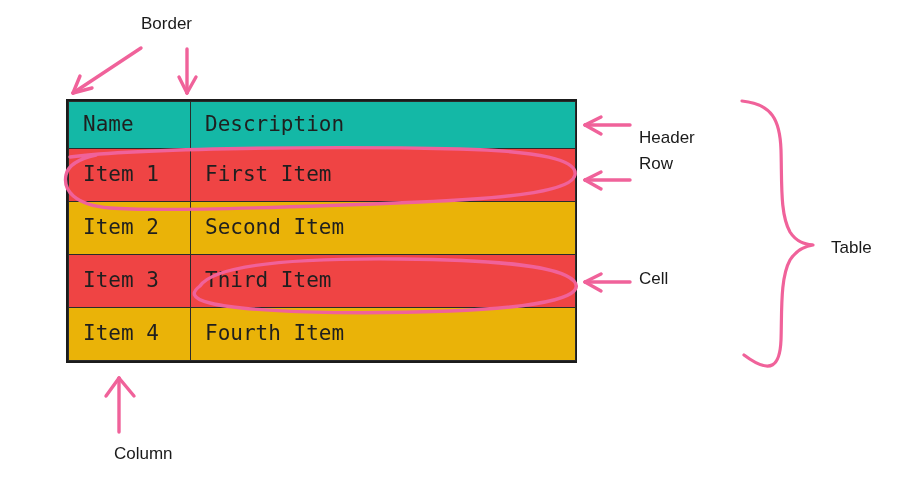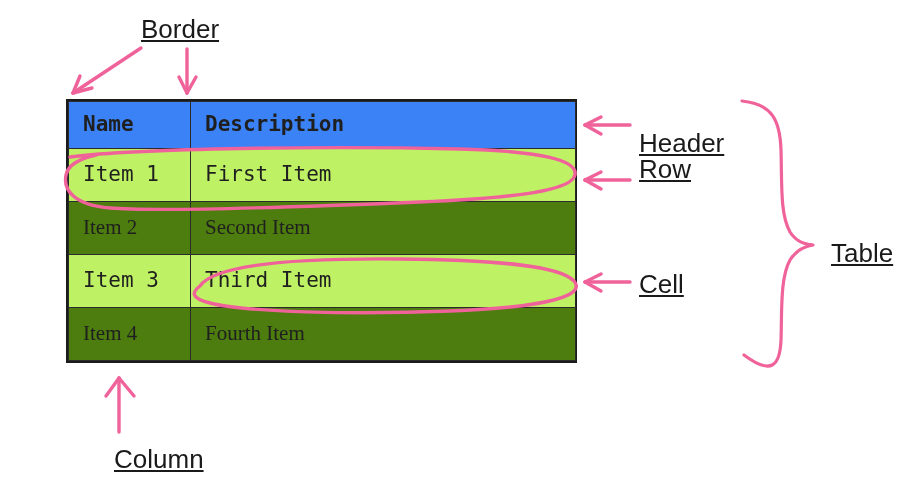--- a/index.html
+++ b/index.html
@@ -52,38 +52,37 @@
     text-align: left;
     font-size: 21px;
     line-height: 1.1;
     color: #1f1f1f;
     height: 52px;
     vertical-align: middle;
     white-space: nowrap;
     overflow: hidden;
   }
   table.demo thead th {
-    background: #3b82f6;
-    font-weight: bold;
+    background: #14b8a6;
+    font-weight: normal;
     letter-spacing: 0px;
     height: 46px;
   }
-  table.demo tbody tr.row-odd  td { background: #bef264; }
-  table.demo tbody tr.row-even td { background: #4d7c0f; font-family: Liberation Serif, serif; }
+  table.demo tbody tr.row-odd  td { background: #ef4444; }
+  table.demo tbody tr.row-even td { background: #eab308; }
   table.demo tbody td { font-weight: normal; }
 
   
   .anno-label {
     position: absolute;
     font-family: "Liberation Sans", sans-serif;
-    font-size: 26px;
+    font-size: 17px;
     color: #1a1a1a;
     white-space: nowrap;
     z-index: 5;
-    text-decoration: underline;
   }
   .lbl-border { left: 141px; top: 14px; }
   .lbl-header { left: 639px; top: 128px; }
   .lbl-row    { left: 639px; top: 154px; }
   .lbl-cell   { left: 639px; top: 269px; text-align: right; }
   .lbl-table  { left: 831px; top: 238px; }
   .lbl-column { left: 78px;  top: 444px; margin-left: 36px; }
 
   
   #anno-svg {

